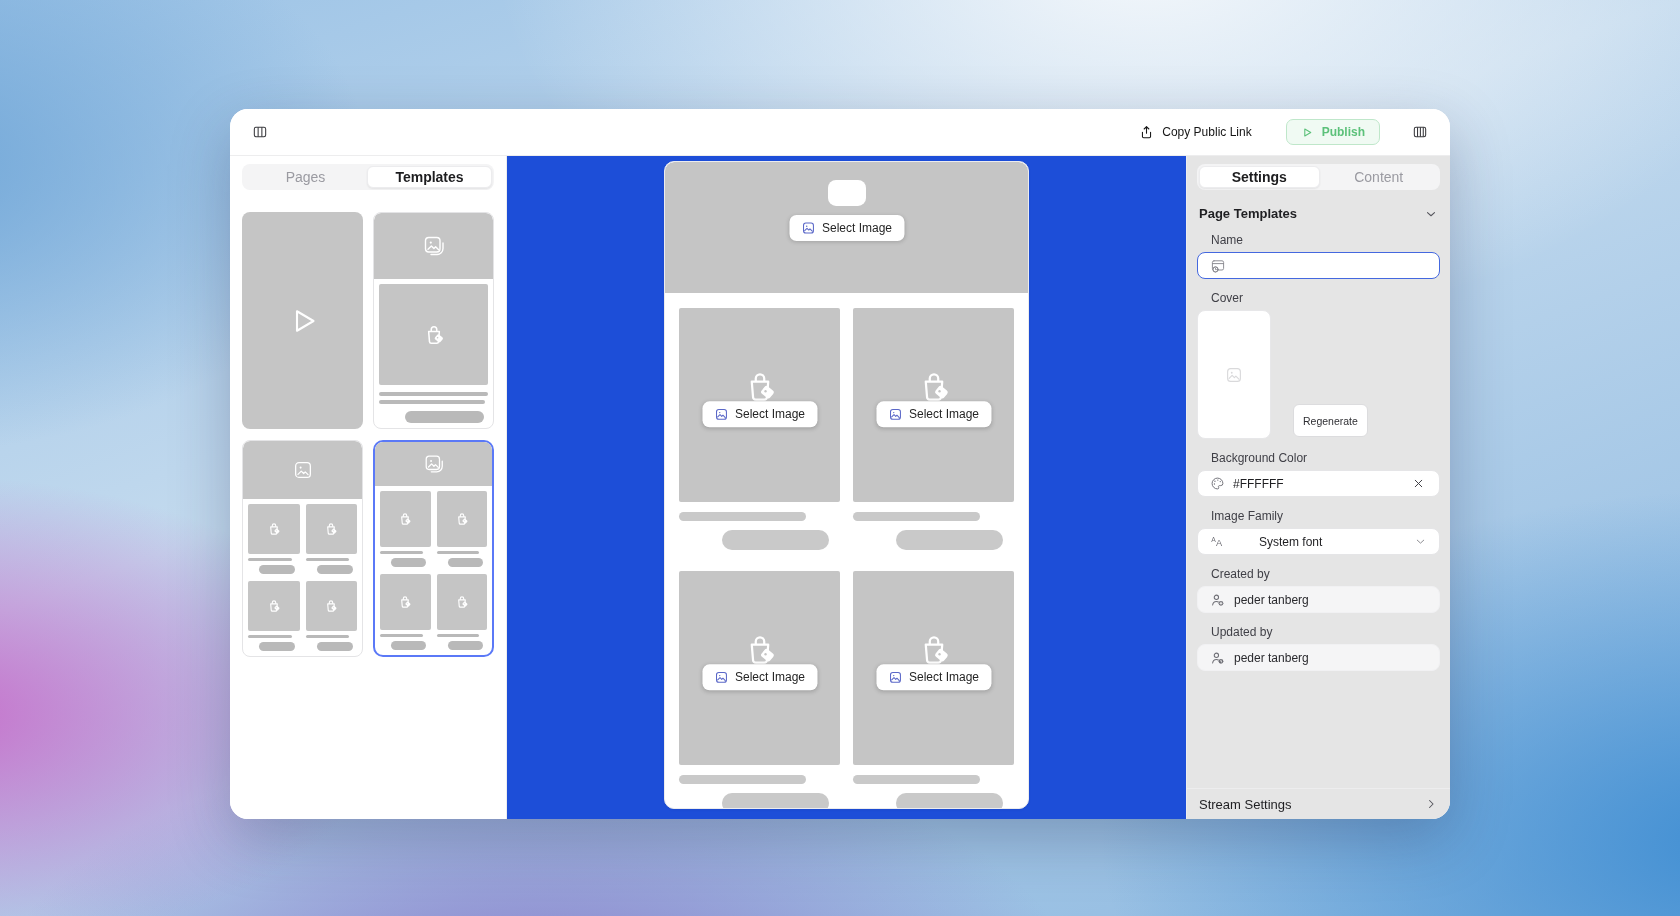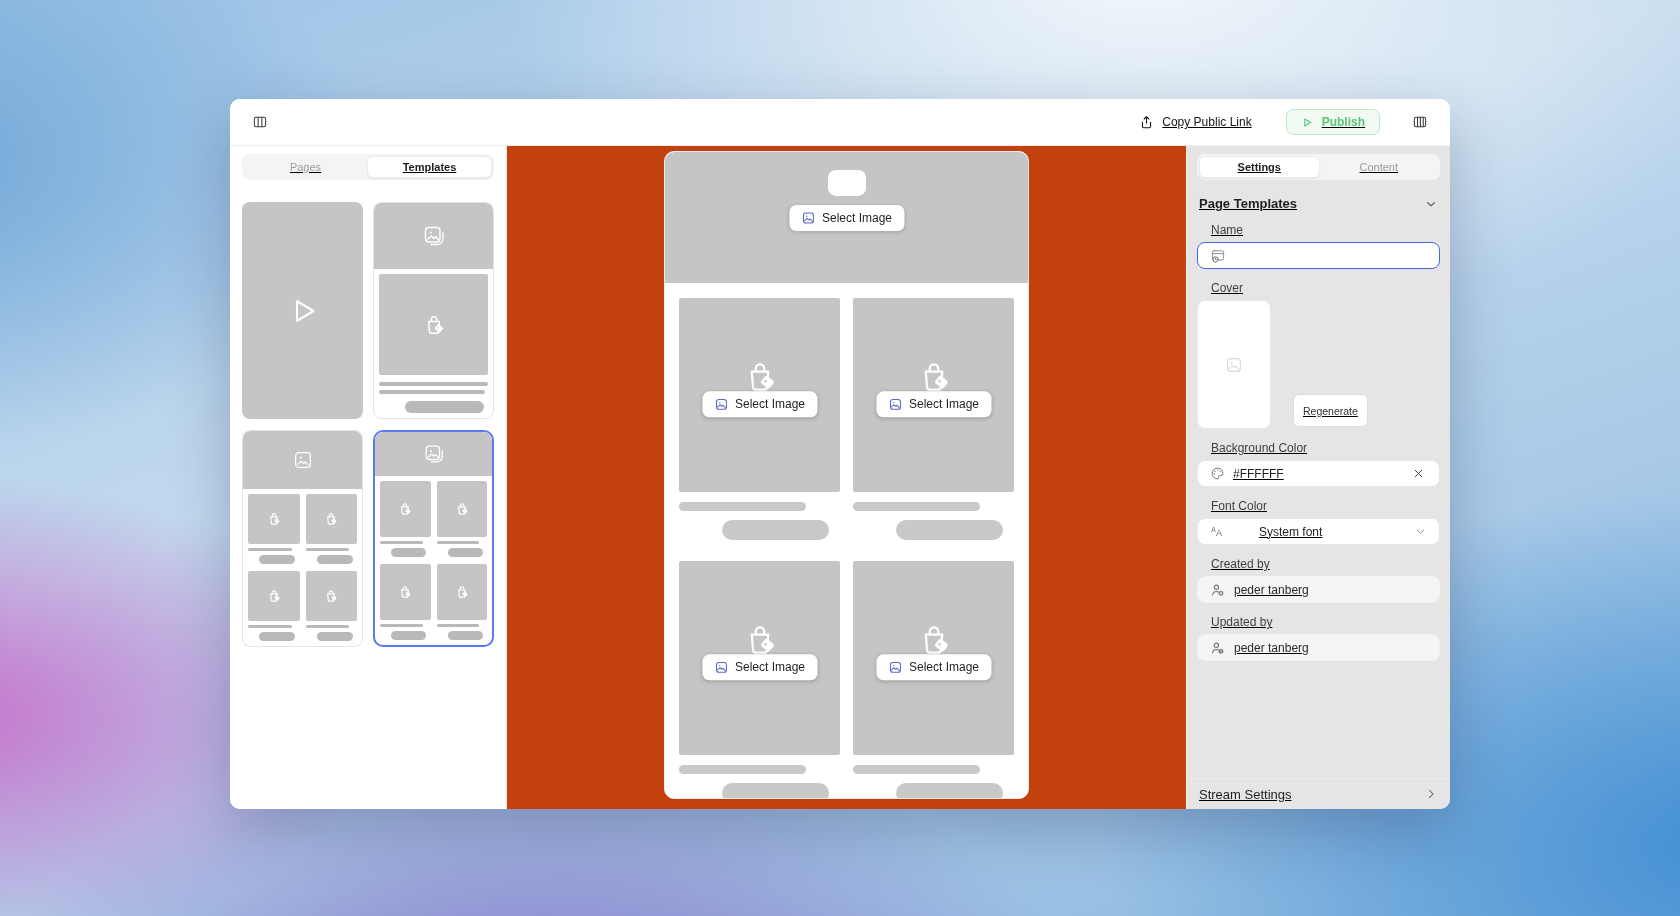--- a/index.html
+++ b/index.html
@@ -9,38 +9,38 @@
     background-color:#9fc4e4;
     background-image:
       radial-gradient(55% 60% at 68% -5%, rgba(248,250,252,.95), rgba(248,250,252,0) 70%),
       radial-gradient(40% 45% at -6% 18%, rgba(110,165,215,.95), rgba(110,165,215,0) 70%),
       radial-gradient(42% 40% at -4% 78%, rgba(199,100,199,.9), rgba(199,100,199,0) 65%),
       radial-gradient(50% 45% at 32% 110%, rgba(136,121,201,.95), rgba(136,121,201,0) 65%),
       radial-gradient(55% 55% at 104% 92%, rgba(60,140,210,.95), rgba(60,140,210,0) 70%),
       linear-gradient(160deg,#9cc3e6 0%,#c3daee 40%,#8cb8e0 100%);
   }
   .win{
-    position:absolute;left:230px;top:99px;width:1220px;height:710px;
-    background:#fff;border-radius:10px;box-shadow:0 20px 60px rgba(25,35,80,.28);
-    display:flex;flex-direction:column;overflow:hidden;text-decoration:underline;
+    position:absolute;left:230px;top:109px;width:1220px;height:710px;
+    background:#fff;border-radius:18px;box-shadow:0 20px 60px rgba(25,35,80,.28);
+    display:flex;flex-direction:column;overflow:hidden;
   }
   
   .topbar{height:46px;flex:0 0 46px;display:flex;align-items:center;padding:0 18px;border-bottom:1px solid #ededee;background:#fff;}
   .icon-btn{display:inline-flex;align-items:center;justify-content:center;width:24px;height:24px;border:none;background:transparent;padding:0;cursor:pointer;}
   .tb-right{margin-left:auto;display:flex;align-items:center;gap:28px;}
   .copylink{display:inline-flex;align-items:center;gap:8px;font-size:12px;color:#161616;background:transparent;border:none;cursor:pointer;}
   .publish{display:inline-flex;align-items:center;gap:8px;height:26px;padding:0 14px;background:#f0faf3;border:1px solid #bfe7ca;border-radius:7px;color:#5cc17a;font-size:12px;font-weight:600;cursor:pointer;}
   
   .main{flex:1;display:flex;min-height:0;}
   .lpanel{width:277px;flex:0 0 277px;background:#fff;border-right:1px solid #ededee;padding:8px 12px 0;box-sizing:border-box;}
-  .center{flex:1;background:#c2410c;display:flex;justify-content:center;align-items:flex-start;min-width:0;}
+  .center{flex:1;background:#1d4ed8;display:flex;justify-content:center;align-items:flex-start;min-width:0;}
   .rpanel{width:264px;flex:0 0 264px;background:#e5e5e5;border-left:1px solid #ededee;display:flex;flex-direction:column;box-sizing:border-box;}
   
   .seg{display:flex;background:#f4f4f5;border-radius:8px;padding:2px;height:22px;box-sizing:content-box;}
-  .seg .tab{flex:1;display:flex;align-items:center;justify-content:center;font-size:11px;color:#9a9aa1;border-radius:6px;cursor:pointer;background:transparent;border:none;}
+  .seg .tab{flex:1;display:flex;align-items:center;justify-content:center;font-size:14px;color:#9a9aa1;border-radius:6px;cursor:pointer;background:transparent;border:none;}
   .seg .tab.active{background:#fff;color:#1d1d1f;font-weight:700;border:1px solid #ececee;box-shadow:0 1px 2px rgba(0,0,0,.07);}
   
   .tgrid{margin-top:22px;display:grid;grid-template-columns:1fr 1fr;column-gap:10px;row-gap:11px;}
   .tcard{height:217px;border-radius:8px;box-sizing:border-box;cursor:pointer;overflow:hidden;}
   .tcard.video{background:#c5c5c5;display:flex;align-items:center;justify-content:center;}
   .tcard.framed{background:#fff;border:1px solid #e4e4e6;display:flex;flex-direction:column;}
   .tcard.selected{border:2px solid #5b79f7;border-radius:10px;}
   .thead{background:#c5c5c5;display:flex;align-items:center;justify-content:center;flex:0 0 auto;border-radius:7px 7px 0 0;}
   .tbody{flex:1;padding:5px;display:flex;flex-direction:column;min-height:0;}
   .tblock{flex:1;background:#c5c5c5;border-radius:2px;display:flex;align-items:center;justify-content:center;}
@@ -483,21 +483,21 @@
           <input type="text" value="#FFFFFF" style="">
           <button class="icon-btn" style="width:18px;height:18px;">
             <span>
               <svg width="13" height="13" viewBox="0 0 24 24" fill="none" stroke="#3d3d42" stroke-width="1.8" stroke-linecap="round">
                   <path d="M6 6l12 12M18 6L6 18"></path>
                 </svg>
             </span>
           </button>
         </div>
 
-        <div class="flabel">Font Color</div>
+        <div class="flabel">Image Family</div>
         <div class="field">
           <span class="aa">
             <svg width="16" height="16" viewBox="0 0 20 20" fill="#6f6f76">
               <text x="1.5" y="9.5" font-size="8.5" font-family="Liberation Sans, sans-serif">A</text>
               <text x="7.5" y="15.5" font-size="11.5" font-family="Liberation Sans, sans-serif">A</text>
             </svg>
           </span>
           <span style="flex:1;margin-left:25px;">System font</span>
           <span>
             <svg width="13" height="13" viewBox="0 0 24 24" fill="none" stroke="#8a8a90" stroke-width="1.8" stroke-linecap="round" stroke-linejoin="round">

